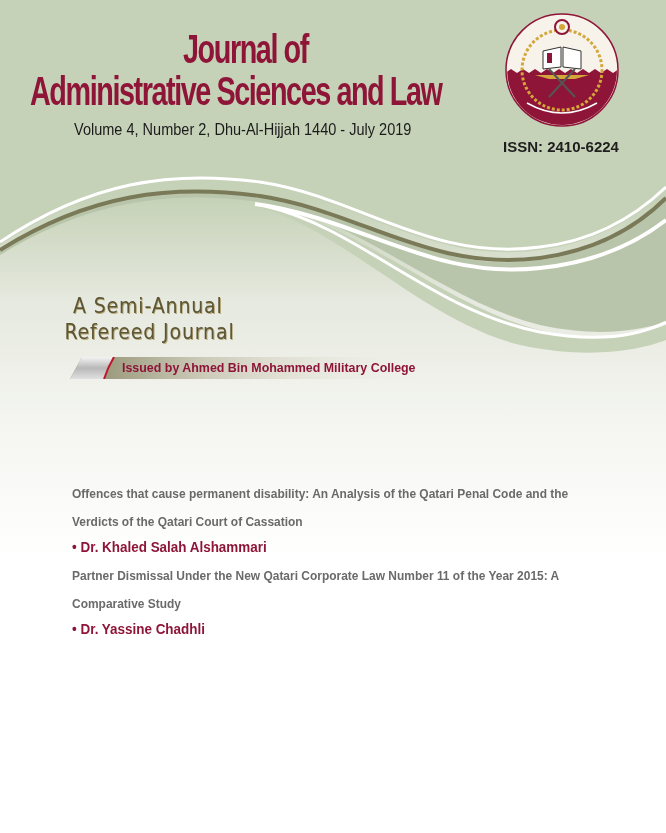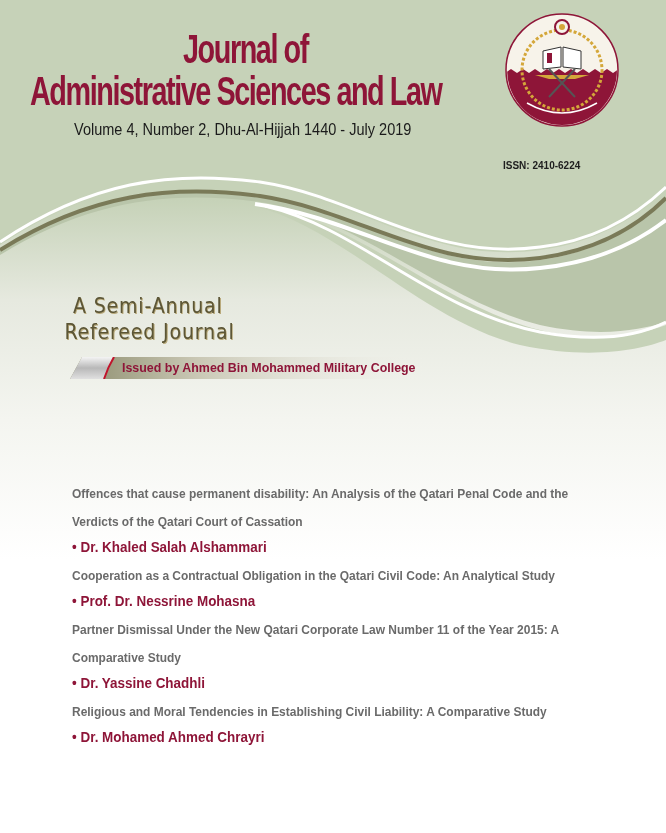--- a/index.html
+++ b/index.html
@@ -4,21 +4,21 @@
 <style>
   html, body { margin: 0; padding: 0; }
   body { width: 666px; height: 833px; overflow: hidden; background: #ffffff; font-family: "Liberation Sans", sans-serif; }
   .cover { position: relative; width: 666px; height: 833px; overflow: hidden;
     background: linear-gradient(180deg, #c6d2b8 0px, #c6d2b8 200px, #e6e9df 300px, #f4f5f0 420px, #ffffff 560px, #ffffff 833px); text-decoration: underline; }
   .waves { position: absolute; left: 0; top: 0; width: 666px; height: 430px; }
   .title-line1 { position: absolute; left: 183px; top: 28px; font-family: "Liberation Sans", sans-serif; font-weight: bold; font-size: 40px; color: #8e1538; letter-spacing: -2px; transform: scaleX(0.72); transform-origin: left top; white-space: nowrap; line-height: 42px; }
   .title-line2 { position: absolute; left: 30px; top: 70px; font-family: "Liberation Sans", sans-serif; font-weight: bold; font-size: 40px; color: #8e1538; letter-spacing: -2px; transform: scaleX(0.72); transform-origin: left top; white-space: nowrap; line-height: 42px; }
   .subtitle { position: absolute; left: 74px; top: 120px; font-size: 16.5px; color: #1b1b1b; transform: scaleX(0.88); transform-origin: left top; white-space: nowrap; }
   .logo { position: absolute; left: 505px; top: 13px; width: 114px; height: 114px; }
-  .issn { position: absolute; left: 503px; top: 160px; font-size: 10px; font-weight: bold; color: #1e1e1e; white-space: nowrap; }
+  .issn { position: absolute; left: 503px; top: 138px; font-size: 15px; font-weight: bold; color: #1e1e1e; white-space: nowrap; }
   .semi { position: absolute; left: 73px; top: 293px; font-family: "DejaVu Sans", sans-serif; font-size: 22px; color: #5c5636; letter-spacing: 1px; line-height: 26px; transform: scaleX(0.86); transform-origin: left top; white-space: nowrap; text-shadow: 1px 1px 0 #b8a97a; }
   .semi .l2 { margin-left: -10px; display: block; }
   .issued-bar { position: absolute; left: 70px; top: 357px; width: 360px; height: 26px; }
   .issued-bg { position: absolute; left: 0; top: 0; width: 360px; height: 22px; }
   .issued-text { position: absolute; left: 52px; top: 3px; font-size: 13.5px; font-weight: bold; color: #8e1538; white-space: nowrap; transform: scaleX(0.92); transform-origin: left top; }
   .articles { position: absolute; left: 72px; top: 480px; width: 520px; }
   .article-title { font-size: 13px; font-weight: bold; color: #6a6a6a; line-height: 28px; transform: scaleX(0.92); transform-origin: left top; white-space: nowrap; }
   .article-author { font-size: 14px; font-weight: bold; color: #8e1538; line-height: 22px; margin-bottom: 4px; transform: scaleX(0.96); transform-origin: left top; white-space: nowrap; }
 </style>
 </head>
@@ -98,27 +98,19 @@
     <div class="issued-text">Issued by Ahmed Bin Mohammed Military College</div>
   </div>
 
   <div class="articles">
     <div>
       <div class="article-title">Offences that cause permanent disability: An Analysis of the Qatari Penal Code and the</div>
       <div class="article-title">Verdicts of the Qatari Court of Cassation</div>
       <div class="article-author">• Dr. Khaled Salah Alshammari</div>
     </div>
     <div>
-      <div class="article-title">Cooperation as a Contractual Obligation in the Qatari Civil Code: An Analytical Study</div>
-      <div class="article-author">• Prof. Dr. Nessrine Mohasna</div>
-    </div>
-    <div>
       <div class="article-title">Partner Dismissal Under the New Qatari Corporate Law Number 11 of the Year 2015: A</div>
       <div class="article-title">Comparative Study</div>
       <div class="article-author">• Dr. Yassine Chadhli</div>
-    </div>
-    <div>
-      <div class="article-title">Religious and Moral Tendencies in Establishing Civil Liability: A Comparative Study</div>
-      <div class="article-author">• Dr. Mohamed Ahmed Chrayri</div>
     </div>
   </div>
 
 </div>
 
 </body></html>

